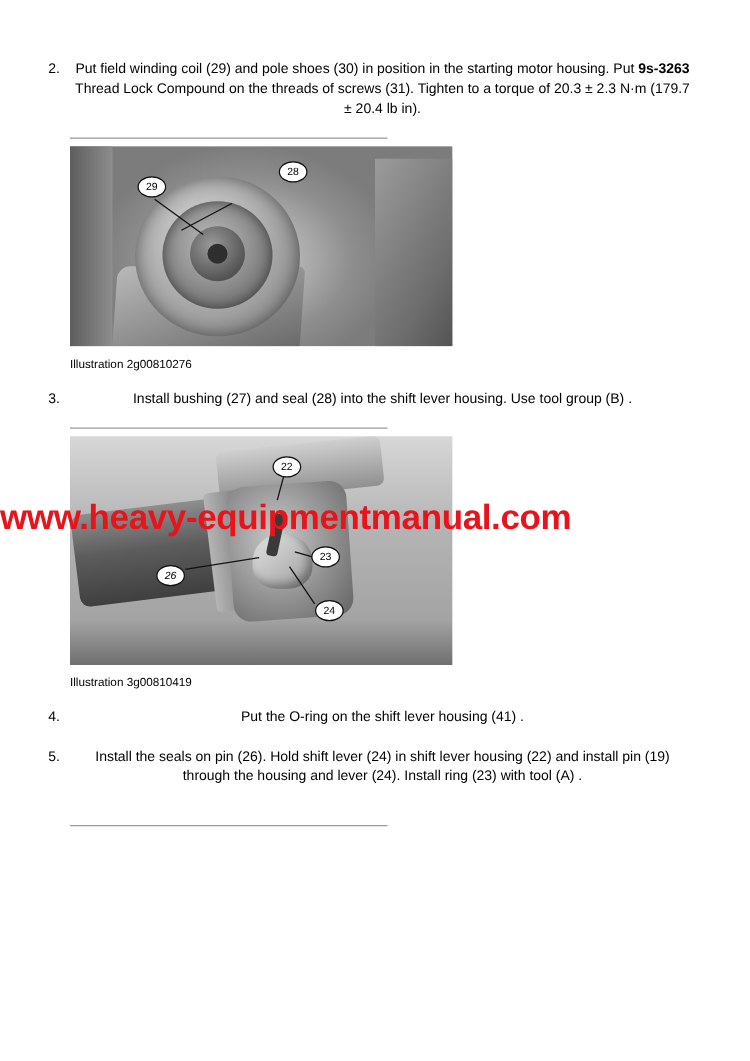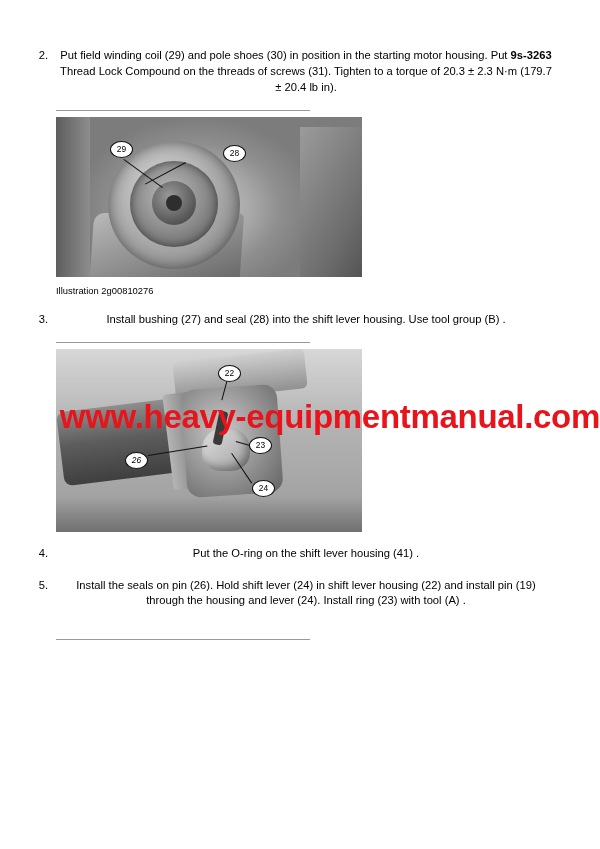--- a/index.html
+++ b/index.html
@@ -220,22 +220,22 @@
     height: 1px;
     transform-origin: 0 0;
   }
 
   
   .watermark {
     position: absolute;
     left: 0;
     top: 398px;
     width: 600px;
-    text-align: right;
-    font-size: 33px;
+    text-align: left;
+    font-size: 28px;
     font-weight: bold;
     color: #e8141c;
     letter-spacing: -0.3px;
     pointer-events: none;
     white-space: nowrap;
     z-index: 40;
   }
 </style>
 </head>
 <body>
@@ -255,21 +255,21 @@
         <div class="p2-right"></div>
         <div class="p2-body"></div>
         <div class="p2-ring-outer"></div>
         <div class="p2-ring-mid"></div>
         <div class="p2-ring-in"></div>
         <div class="p2-hub"></div>
       </div>
       <div class="lead" style="left:68px; top:42px; width:48px; transform:rotate(36deg);"></div>
       <div class="lead" style="left:130px; top:46px; width:46px; transform:rotate(152deg);"></div>
       <div class="callout" style="left:54px; top:24px;">29</div>
-      <div class="callout" style="left:167px; top:28px;">28</div>
+      <div class="callout" style="left:167px; top:12px;">28</div>
     </div>
     <div class="fig-caption">
       <span>Illustration 2</span>
       <span class="right">g00810276</span>
     </div>
   </div>
 
   <div class="gap-sm"></div>
 
   <div class="step">
@@ -291,20 +291,24 @@
       </div>
       <div class="lead" style="left:172px; top:30px; width:22px; transform:rotate(105deg);"></div>
       <div class="lead" style="left:180px; top:92px; width:30px; transform:rotate(16deg);"></div>
       <div class="lead" style="left:92px; top:106px; width:60px; transform:rotate(-9deg);"></div>
       <div class="lead" style="left:176px; top:104px; width:36px; transform:rotate(56deg);"></div>
       <div class="callout" style="left:162px; top:16px;text-align:center;">22</div>
       <div class="callout" style="left:193px; top:88px;">23</div>
       <div class="callout" style="left:69px; top:103px;font-style:italic;">26</div>
       <div class="callout" style="left:196px; top:131px;">24</div>
     </div>
+    <div class="fig-caption">
+      <span>Illustration 3</span>
+      <span class="right">g00810419</span>
+    </div>
   </div>
 
   <div class="gap-sm"></div>
 
   <div class="step">
     <div class="step-num">4.</div>
     <div class="step-body">Put the O-ring on the shift lever housing (41) .</div>
   </div>
 
   <div class="gap-sm"></div>

